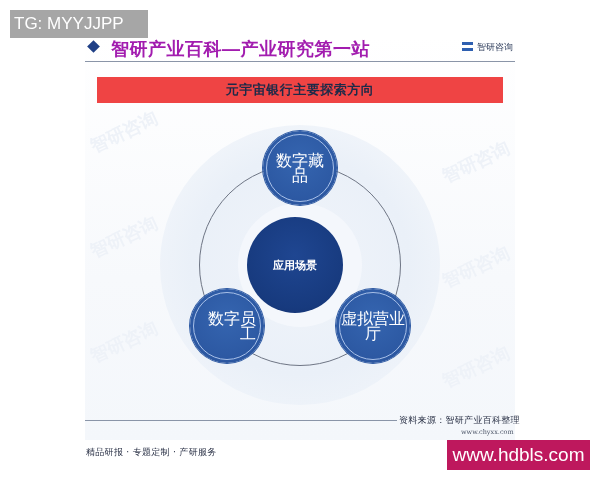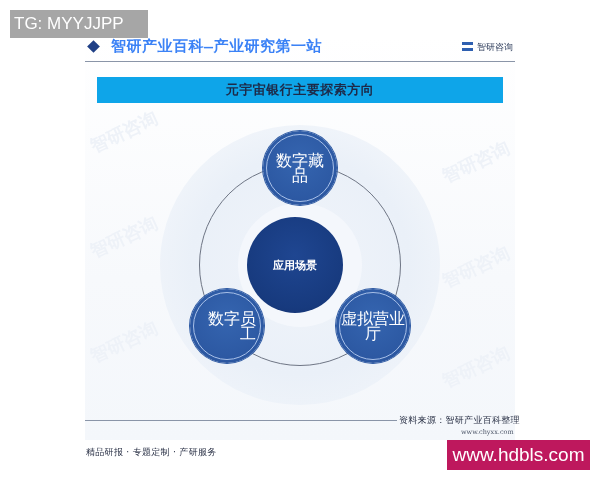--- a/index.html
+++ b/index.html
@@ -5,28 +5,28 @@
   html, body { margin:0; padding:0; }
   body { width:600px; height:480px; background:#ffffff; position:relative; overflow:hidden;
          font-family:"DejaVu Sans", sans-serif; }
   .tg-badge { position:absolute; left:10px; top:10px; width:138px; height:28px; background:#a6a6a6;
               color:#ffffff; font-family:"Liberation Sans", sans-serif; font-size:17px; line-height:28px;
               padding-left:4px; box-sizing:border-box; }
   .card { position:absolute; left:85px; top:36px; width:430px; height:404px;
           background:linear-gradient(180deg,#ffffff 0%,#f7f9fc 60%,#f4f7fb 100%); }
   .header { position:absolute; left:85px; top:36px; width:430px; height:25px; border-bottom:1.5px solid #8a95a8; }
   .diamond { position:absolute; left:4px; top:6px; width:9px; height:9px; background:#1f3f86; transform:rotate(45deg); }
-  .header-title { position:absolute; left:26px; top:1px; font-family:Liberation Mono, monospace; font-size:15px;
-                  color:#3b82f6; font-weight:bold; letter-spacing:0.5px; white-space:nowrap; }
+  .header-title { position:absolute; left:26px; top:1px; font-family:Liberation Sans, sans-serif; font-size:18px;
+                  color:#a21caf; font-weight:bold; letter-spacing:0.5px; white-space:nowrap; }
   .logo { position:absolute; right:2px; top:5px; display:flex; align-items:center; gap:4px; }
   .logo-mark { width:11px; height:11px; position:relative; }
   .logo-mark::before { content:""; position:absolute; left:0; top:0; width:11px; height:3px; background:#2e5fb0; }
   .logo-mark::after { content:""; position:absolute; left:0; top:6px; width:11px; height:3px; background:#2e5fb0; }
   .logo-text { font-size:9px; color:#2c3b5a; white-space:nowrap; }
-  .banner { position:absolute; left:97px; top:77px; width:406px; height:26px; background:#0ea5e9;
+  .banner { position:absolute; left:97px; top:77px; width:406px; height:26px; background:#ef4444;
             display:flex; align-items:center; justify-content:center; }
   .banner-title { font-family:"DejaVu Serif", serif; font-size:13px; font-weight:bold; color:#1d2a48; letter-spacing:0.5px; }
   .watermark { position:absolute; color:#eef2f8; font-size:18px; font-weight:bold; transform:rotate(-25deg); white-space:nowrap; }
   .halo { position:absolute; border-radius:50%; }
   .halo-outer { left:160px; top:125px; width:280px; height:280px;
                 background:radial-gradient(circle, #f0f4fa 0%, #eaf0f8 55%, rgba(234,240,248,0.6) 75%, rgba(255,255,255,0) 100%); }
   .ring { position:absolute; left:199px; top:164px; width:202px; height:202px; border-radius:50%;
           border:1.3px solid #6f7685; box-sizing:border-box; }
   .inner-halo { left:238px; top:203px; width:124px; height:124px; background:#f4f7fc; }
   .node { position:absolute; border-radius:50%; display:flex; align-items:center; justify-content:center; text-align:center;

